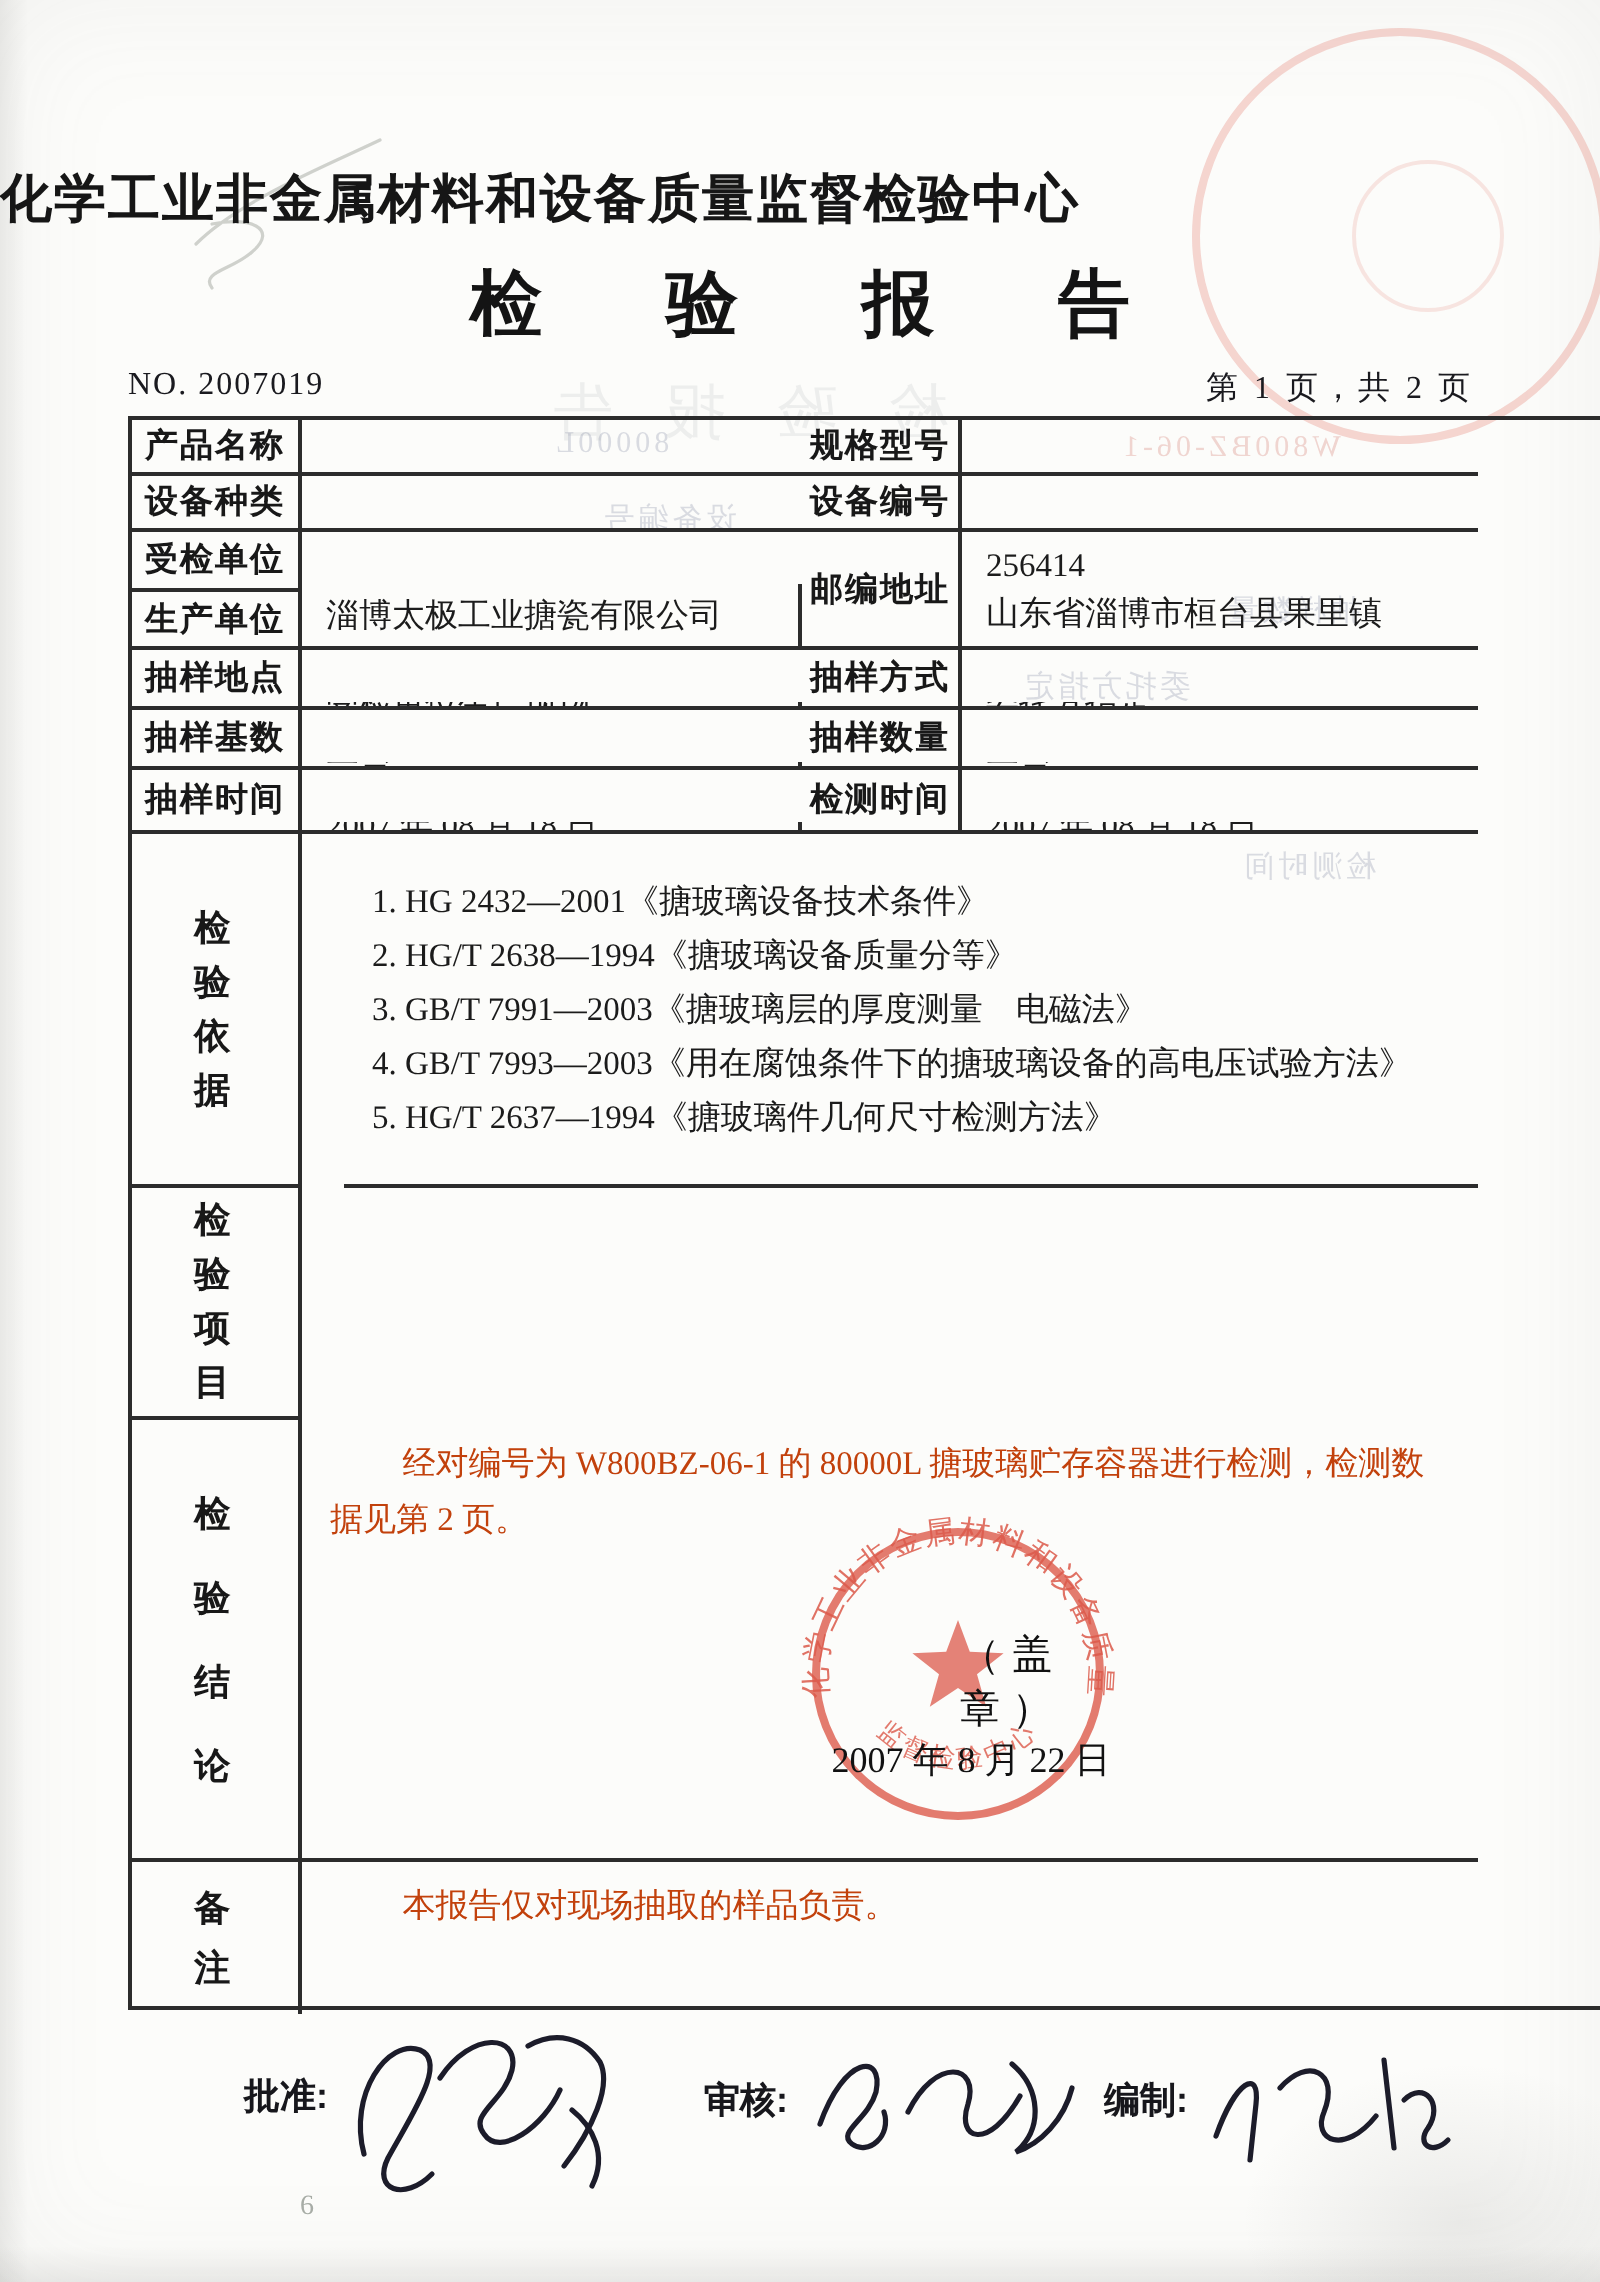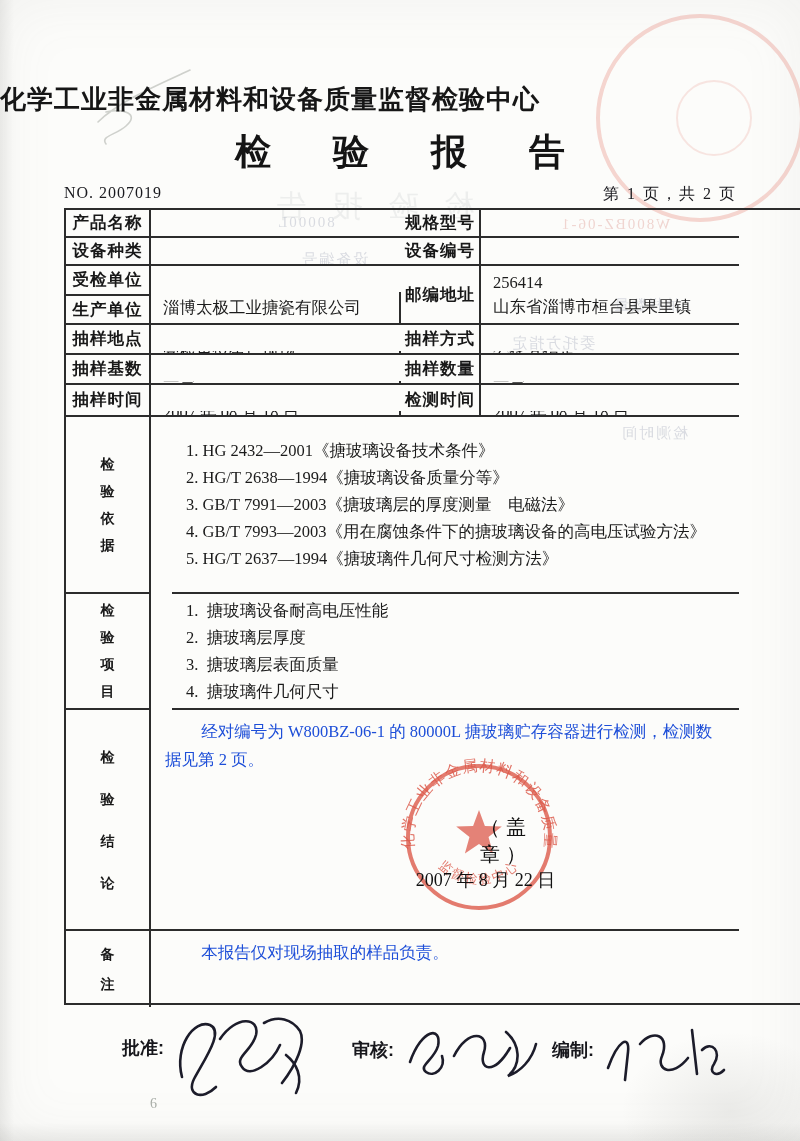--- a/index.html
+++ b/index.html
@@ -46,29 +46,29 @@
   .hlab {
     display:flex; align-items:center; justify-content:center;
     font-family:"Liberation Sans","DejaVu Sans",sans-serif; font-weight:700;
     font-size:16.5px; letter-spacing:1px; color:#181818;
   }
   .val { display:flex; align-items:center; padding-left:12px; font-size:16.5px; color:#1c1c1c;margin-top:26px; }
   .val2col { display:flex; flex-direction:column; justify-content:center; padding-left:12px;
     font-size:16.5px; line-height:1.45; color:#1c1c1c; }
   .vcell { display:flex; align-items:center; justify-content:center; }
   .vtext {
-    width:1.15em; word-break:break-all; text-align:center;
+    width:1.15em; word-break:break-all; 
     font-family:"Liberation Sans","DejaVu Sans",sans-serif; font-weight:700;
-    font-size:14px; color:#181818;
+    font-size:18px; color:#181818;
   }
   .lh27 { line-height:27px; } .lh40 { line-height:42px; } .lh30 { line-height:30px; }
   .listcell { display:flex; flex-direction:column; justify-content:center; padding:6px 10px 6px 14px;margin-left:21px; }
   .listcell div { font-size:16.5px; line-height:27px; white-space:pre-wrap; color:#1b1b1b; }
   .paracell { position:relative; padding:8px 20px 0 14px; }
-  .paracell p { font-size:16.5px; line-height:28px; text-indent:2.2em; white-space:pre-wrap; color:#1d4ed8; }
+  .paracell p { font-size:16.5px; line-height:28px; text-indent:2.2em; white-space:pre-wrap; color:#c2410c; }
 
   
   .seal-svg { position:absolute; left:243px; top:42px; }
   .stamp-note { position:absolute; left:285px; top:104px; width:140px; text-align:center;
     font-size:20px; letter-spacing:6px; color:#111; }
   .stamp-date { position:absolute; left:262px; top:158px; width:145px; text-align:center;
     font-size:18px; color:#111; }
 
   
   .sig-label { position:absolute; font-family:"Liberation Sans","DejaVu Sans",sans-serif;
@@ -160,26 +160,20 @@
       <div>1. HG 2432—2001《搪玻璃设备技术条件》</div>
       <div>2. HG/T 2638—1994《搪玻璃设备质量分等》</div>
       <div>3. GB/T 7991—2003《搪玻璃层的厚度测量　电磁法》</div>
       <div>4. GB/T 7993—2003《用在腐蚀条件下的搪玻璃设备的高电压试验方法》</div>
       <div>5. HG/T 2637—1994《搪玻璃件几何尺寸检测方法》</div>
     </div>
 
     <div class="c vcell" style="grid-area:9/1">
       <div class="vtext lh27">检验项目</div>
     </div>
-    <div class="c listcell nr" style="grid-area:9/2/10/5">
-      <div>1.  搪玻璃设备耐高电压性能</div>
-      <div>2.  搪玻璃层厚度</div>
-      <div>3.  搪玻璃层表面质量</div>
-      <div>4.  搪玻璃件几何尺寸</div>
-    </div>
 
     <div class="c vcell" style="grid-area:10/1">
       <div class="vtext lh40">检验结论</div>
     </div>
     <div class="c paracell nr" style="grid-area:10/2/11/5">
       <p>经对编号为 W800BZ-06-1 的 80000L 搪玻璃贮存容器进行检测，检测数据见第 2 页。</p>
 
       <svg class="seal-svg" width="170" height="170" viewBox="0 0 170 170">
         <circle cx="85" cy="85" r="71" fill="none" stroke="#dc5a4b" stroke-width="4" opacity=".8"></circle>
         <path id="sealArcTop" d="M 24 110 A 66 66 0 1 1 146 110" fill="none"></path>

